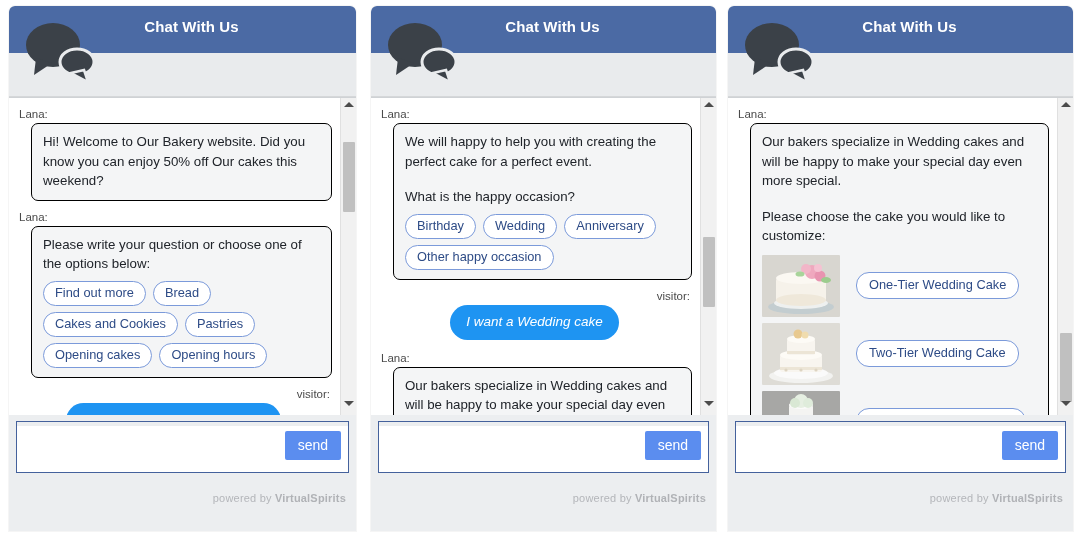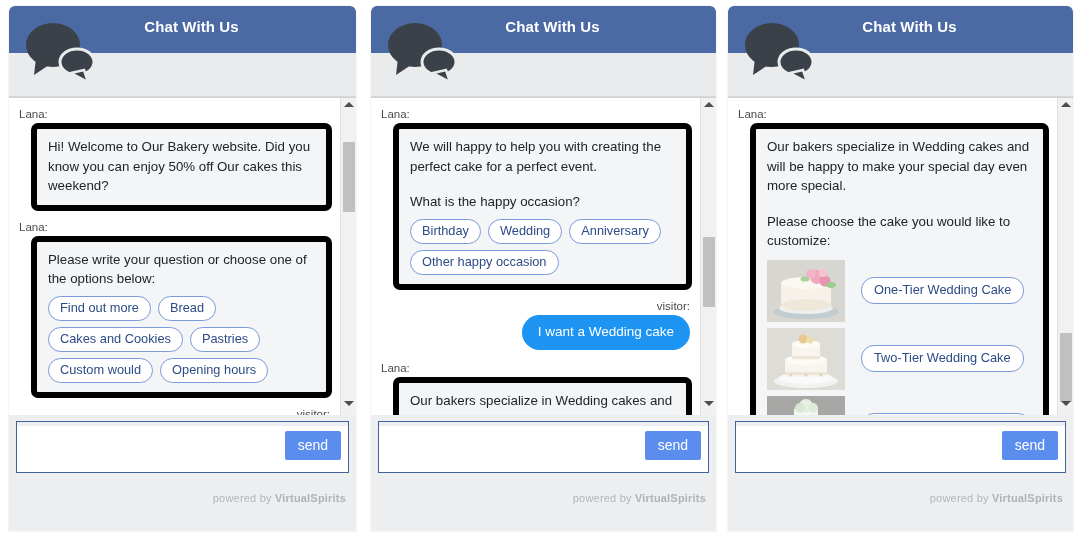--- a/index.html
+++ b/index.html
@@ -85,21 +85,21 @@
   .who {
     font-size: 11.5px;
     color: #4a4a4a;
     margin: 3px 0 2px 2px;
     line-height: 14px;
   }
   .who.v { text-align: right; color: #4a4a4a; margin-right: 2px; }
 
   .bubble {
     background: #f4f5f6;
-    border: 6px solid #000000;
+    border: 1px solid #000000;
     border-radius: 7px;
     padding: 8px 11px 9px 11px;
     margin: 0 0 9px 14px;
     font-size: 13.3px;
     line-height: 19.5px;
     color: #20242a;
   }
   .bubble p { margin: 0; }
   .bubble p + p { margin-top: 16px; }
 
@@ -107,21 +107,21 @@
     display: inline-block;
     background: #1e94f2;
     color: #ffffff;
     border-radius: 18px;
     padding: 8px 16px 9px 16px;
     font-size: 13.5px;
     line-height: 18px;
     margin: 0 2px 8px 0;
     font-weight: 500;
   }
-  .vrow { text-align: right; }
+  .vrow { text-align: center; font-style: italic; }
 
   .opts { margin-top: 7px; display: flex; flex-wrap: wrap; gap: 6px 7px; }
   .opt {
     display: inline-block;
     border: 1px solid #7b9ada;
     border-radius: 13px;
     background: #ffffff;
     color: #2d4b86;
     font-size: 12.8px;
     line-height: 16px;
@@ -256,21 +256,21 @@
         </div>
 
         <div class="who">Lana:</div>
         <div class="bubble">
           <p>Please write your question or choose one of the options below:</p>
           <div class="opts">
             <span class="opt">Find out more</span>
             <span class="opt">Bread</span>
             <span class="opt">Cakes and Cookies</span>
             <span class="opt">Pastries</span>
-            <span class="opt">Custom would</span>
+            <span class="opt">Opening cakes</span>
             <span class="opt">Opening hours</span>
           </div>
         </div>
 
         <div class="who v">visitor:</div>
         <div class="vrow">
           <span class="vbubble">I am looking for a custom cake</span>
         </div>
       </div>
 

